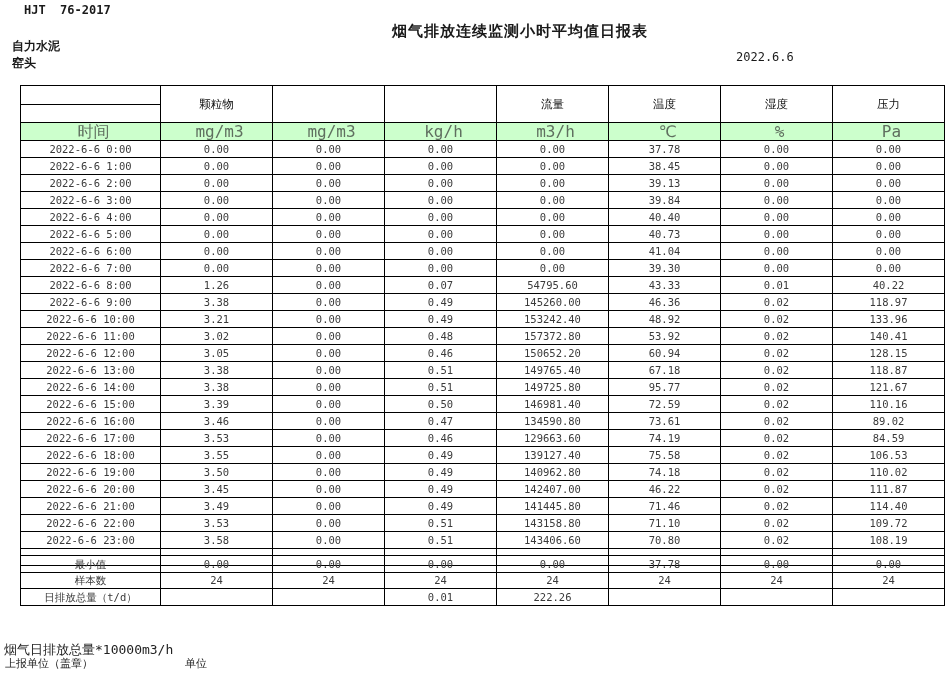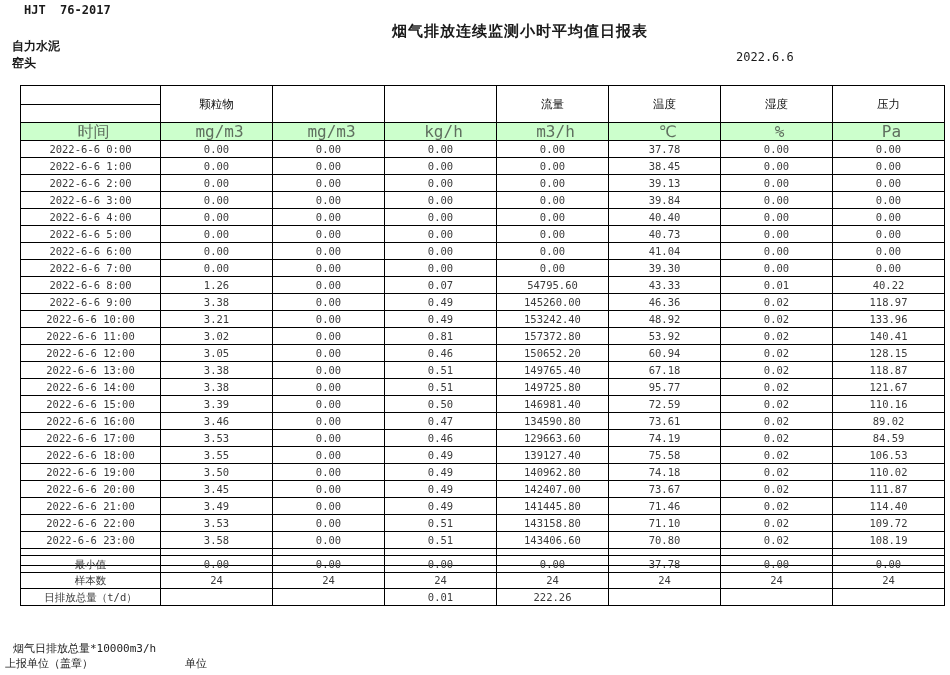--- a/index.html
+++ b/index.html
@@ -47,21 +47,21 @@
   #main-table tr.grp-row-a td{font-size:11.5px;color:#111;}
   tr.unit-row td{
     background:#ccffcc;
     color:#5f6f5f;
     font-size:16px;
     height:17px;
     padding-left:8px;
   }
   tr.summary-row td{height:15.5px;}
   td.label-left{text-align:left;padding-left:3px;}
-  .footer-note{position:absolute;left:13px;top:641px;font-size:11px;color:#222;}
+  .footer-note{position:absolute;left:4px;top:641px;font-size:13px;color:#222;}
   .footer-line{position:absolute;left:5px;top:656px;font-size:11px;color:#222;}
   .footer-unit{position:absolute;left:185px;top:656px;font-size:11px;color:#222;}
 </style>
 </head>
 <body>
 
 <div id="page">
 
   <div class="doc-code">HJT  76-2017</div>
   <div class="doc-title">烟气排放连续监测小时平均值日报表</div>
@@ -212,21 +212,21 @@
           <td>0.49</td>
           <td>153242.40</td>
           <td>48.92</td>
           <td>0.02</td>
           <td>133.96</td>
         </tr>
         <tr>
           <td>2022-6-6 11:00</td>
           <td>3.02</td>
           <td>0.00</td>
-          <td>0.81</td>
+          <td>0.48</td>
           <td>157372.80</td>
           <td>53.92</td>
           <td>0.02</td>
           <td>140.41</td>
         </tr>
         <tr>
           <td>2022-6-6 12:00</td>
           <td>3.05</td>
           <td>0.00</td>
           <td>0.46</td>
@@ -304,21 +304,21 @@
           <td>74.18</td>
           <td>0.02</td>
           <td>110.02</td>
         </tr>
         <tr>
           <td>2022-6-6 20:00</td>
           <td>3.45</td>
           <td>0.00</td>
           <td>0.49</td>
           <td>142407.00</td>
-          <td>73.67</td>
+          <td>46.22</td>
           <td>0.02</td>
           <td>111.87</td>
         </tr>
         <tr>
           <td>2022-6-6 21:00</td>
           <td>3.49</td>
           <td>0.00</td>
           <td>0.49</td>
           <td>141445.80</td>
           <td>71.46</td>

